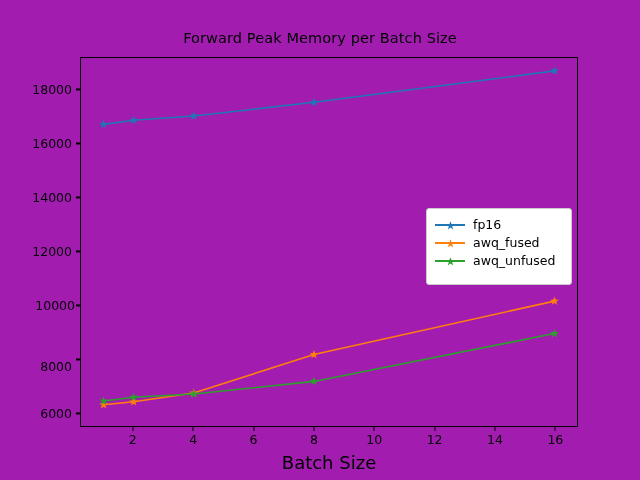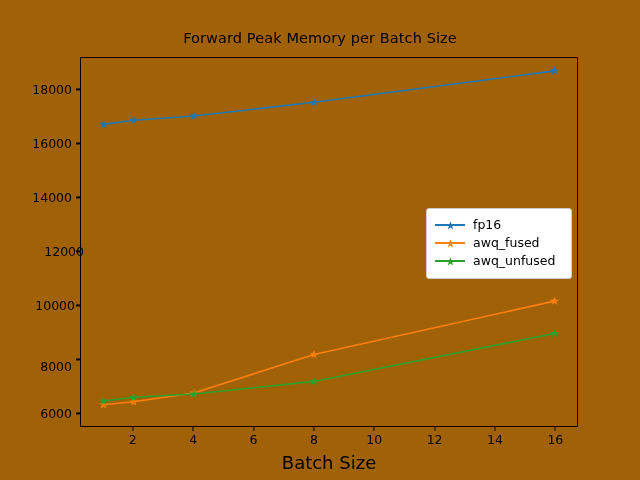--- a/index.html
+++ b/index.html
@@ -1,17 +1,17 @@
 <!DOCTYPE html>
 <html><head>
 <meta charset="utf-8">
 <style>
   html,body{margin:0;padding:0;background:#ffffff;}
   body{width:640px;height:480px;overflow:hidden;font-family:"DejaVu Sans",sans-serif;}
-  #fig{position:relative;width:640px;height:480px;background:#a16207;}
+  #fig{position:relative;width:640px;height:480px;background:#a21caf;}
 
   #title{
     position:absolute;left:0;top:30px;width:640px;text-align:center;
     font-size:14.5px;color:#000;letter-spacing:.1px;
   }
 
   
   #plot{
     position:absolute;left:80px;top:57px;width:498px;height:370px;
     border:1.05px solid #000;box-sizing:border-box;background:transparent;
@@ -22,21 +22,21 @@
   .ytickmark{position:absolute;width:4px;height:1.1px;background:#000;transform:translateY(-50%);}
 
   .xlab-item{position:absolute;transform:translate(-50%,0);font-size:12.5px;color:#000;top:432px;}
   .xtickmark{position:absolute;top:427px;width:1.1px;height:4px;background:#000;transform:translateX(-50%);}
   #xlabel{position:absolute;left:329px;top:452px;transform:translate(-50%,0);
     font-size:18px;color:#000;white-space:nowrap;}
 
   #legend{
     position:absolute;left:426px;top:208px;width:146px;
     border:0.9px solid #cccccc;border-radius:3px;background:#ffffff;
-    box-sizing:border-box;padding:7px 8px 8px 8px;
+    box-sizing:border-box;padding:7px 8px 14px 8px;
   }
   .legend-row{display:flex;align-items:center;height:18px;}
   .legend-swatch{position:relative;width:30px;height:14px;margin-right:8px;flex:0 0 30px;}
   .legend-swatch .lline{position:absolute;left:0;top:6px;width:30px;height:1.6px;}
   .legend-swatch .lstar{position:absolute;left:11px;top:3px;width:9px;height:9px;}
   .legend-text{font-size:12.5px;color:#000;line-height:1;white-space:nowrap;}
 </style>
 </head>
 <body>
 
@@ -46,21 +46,21 @@
 
   <div id="xlabel">Batch Size</div>
 
   <div class="ytick-wrap" id="ticklayer">
       <div class="ylab-item" style="left: 72px; top: 413.496px;">6000</div>
       <div class="ytickmark" style="left: 76px; top: 413.496px;"></div>
       <div class="ylab-item" style="left: 72px; top: 366px;">8000</div>
       <div class="ytickmark" style="left: 76px; top: 359.482px;"></div>
       <div class="ylab-item" style="left: 75px; top: 305.467px;">10000</div>
       <div class="ytickmark" style="left: 76px; top: 305.467px;"></div>
-      <div class="ylab-item" style="left: 72px; top: 251.453px; margin-left: 12px;">12000</div>
+      <div class="ylab-item" style="left: 72px; top: 251.453px;">12000</div>
       <div class="ytickmark" style="left: 76px; top: 251.453px;"></div>
       <div class="ylab-item" style="left: 72px; top: 197.438px;">14000</div>
       <div class="ytickmark" style="left: 76px; top: 197.438px;"></div>
       <div class="ylab-item" style="left: 72px; top: 143.423px;">16000</div>
       <div class="ytickmark" style="left: 76px; top: 143.423px;"></div>
       <div class="ylab-item" style="left: 72px; top: 89.4088px;">18000</div>
       <div class="ytickmark" style="left: 76px; top: 89.4088px;"></div>
       <div class="xlab-item" style="left: 132.818px;">2</div>
       <div class="xtickmark" style="left: 132.818px;"></div>
       <div class="xlab-item" style="left: 193.182px;">4</div>

